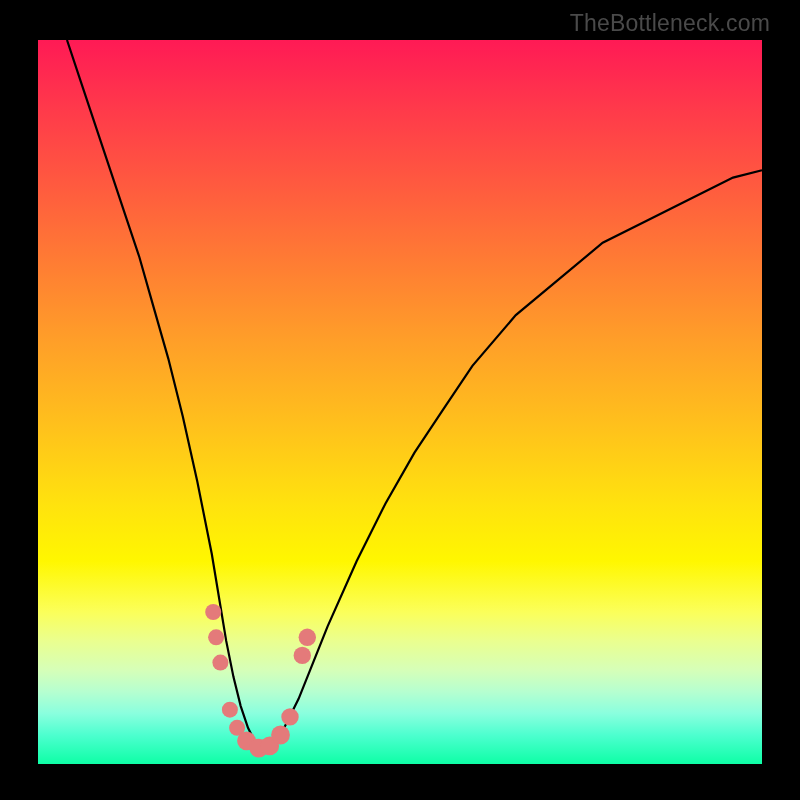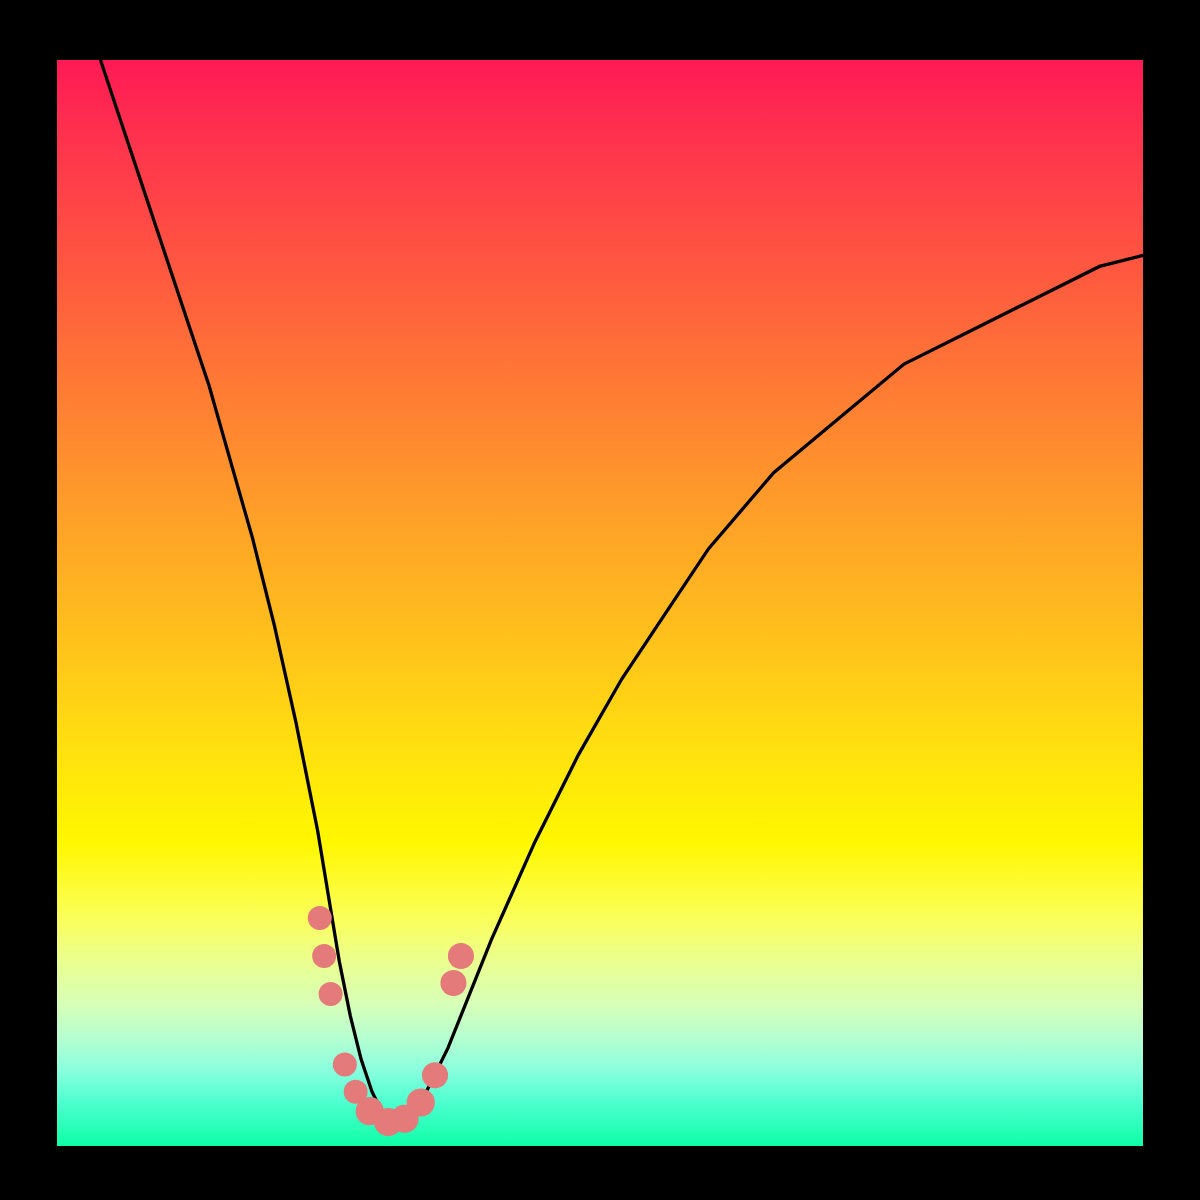--- a/index.html
+++ b/index.html
@@ -65,20 +65,21 @@
   }
   .marker {
     fill: #e47a7a;
     stroke: none;
   }
 </style>
 </head>
 <body>
 
 <div class="frame">
+  <div class="attrib">TheBottleneck.com</div>
   <div class="plot-area">
     <svg class="curve" viewBox="0 0 724 724" preserveAspectRatio="none">
       <path id="curve-path" class="curve-path" d="M29.0 0.0 L43.4 43.4 L57.9 86.9 L72.4 130.3 L86.9 173.8 L101.4 217.2 L115.8 267.9 L130.3 318.6 L144.8 376.5 L159.3 441.6 L173.8 514.0 L181.0 557.5 L188.2 600.9 L195.5 637.1 L202.7 666.1 L210.0 687.8 L217.2 702.3 L224.4 709.5 L231.7 709.5 L238.9 702.3 L246.2 687.8 L260.6 658.8 L275.1 622.6 L289.6 586.4 L318.6 521.3 L347.5 463.4 L376.5 412.7 L405.4 369.2 L434.4 325.8 L477.8 275.1 L521.3 238.9 L564.7 202.7 L608.2 181.0 L651.6 159.3 L695.0 137.6 L724.0 130.3"></path>
       <g id="markers-group">
           <circle cx="175.2" cy="572.0" r="8.0" class="marker"></circle>
           <circle cx="178.1" cy="597.3" r="8.0" class="marker"></circle>
           <circle cx="182.4" cy="622.6" r="8.0" class="marker"></circle>
           <circle cx="191.9" cy="669.7" r="8.0" class="marker"></circle>
           <circle cx="199.1" cy="687.8" r="8.0" class="marker"></circle>
           <circle cx="208.5" cy="700.8" r="9.4" class="marker"></circle>

